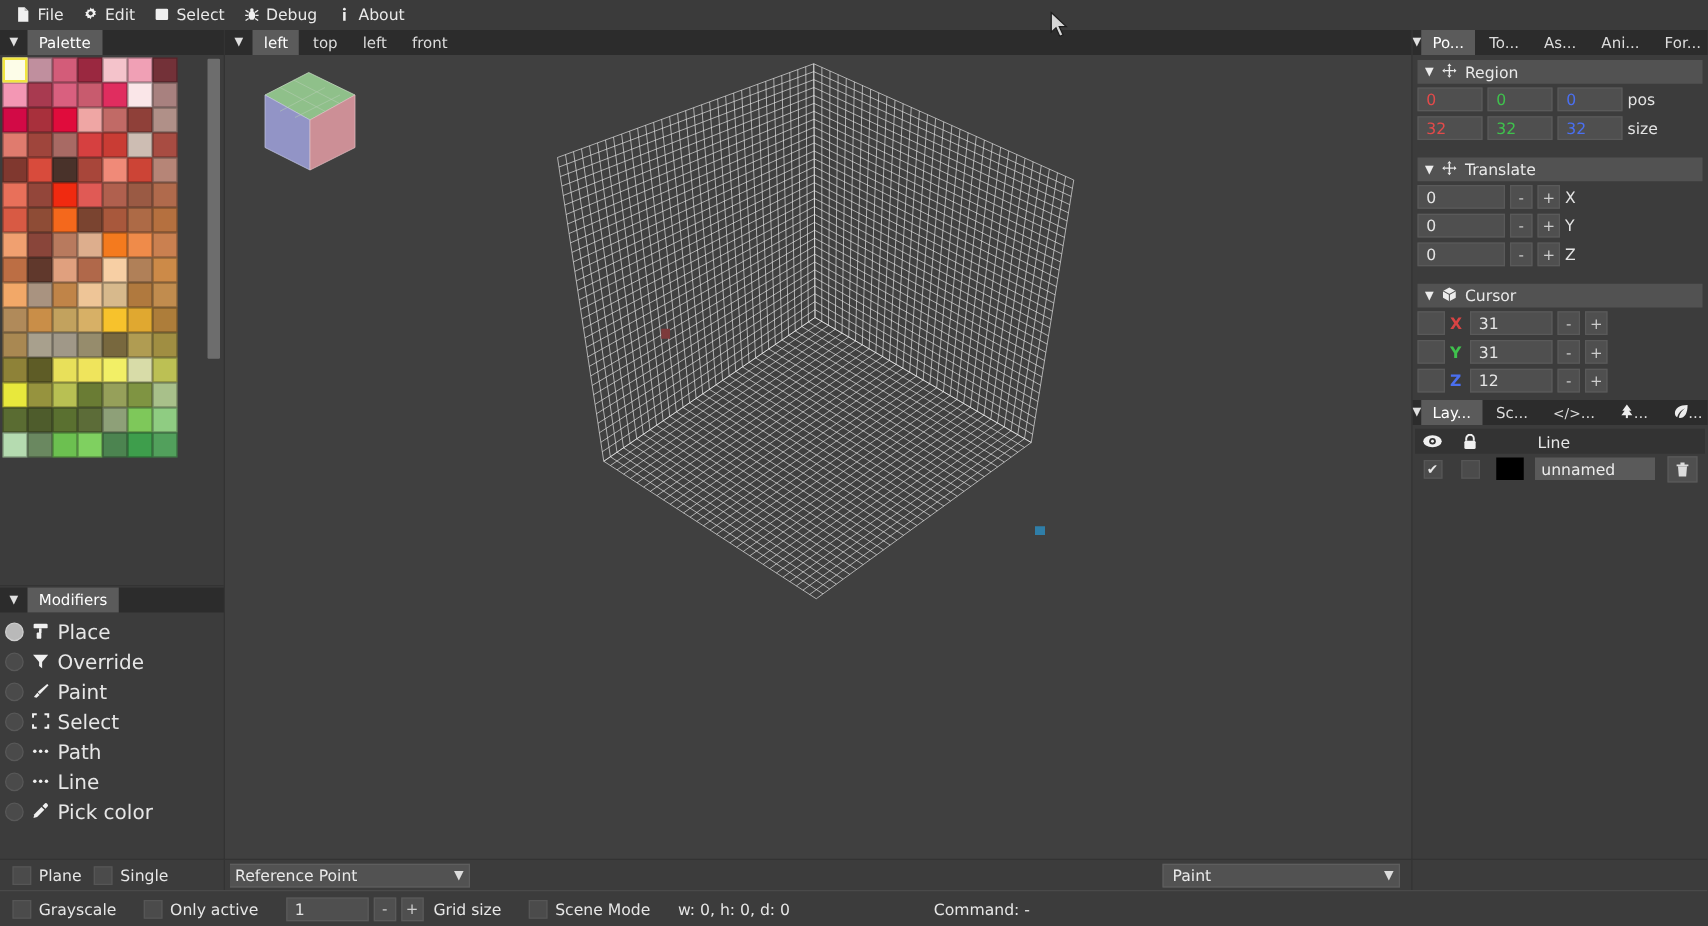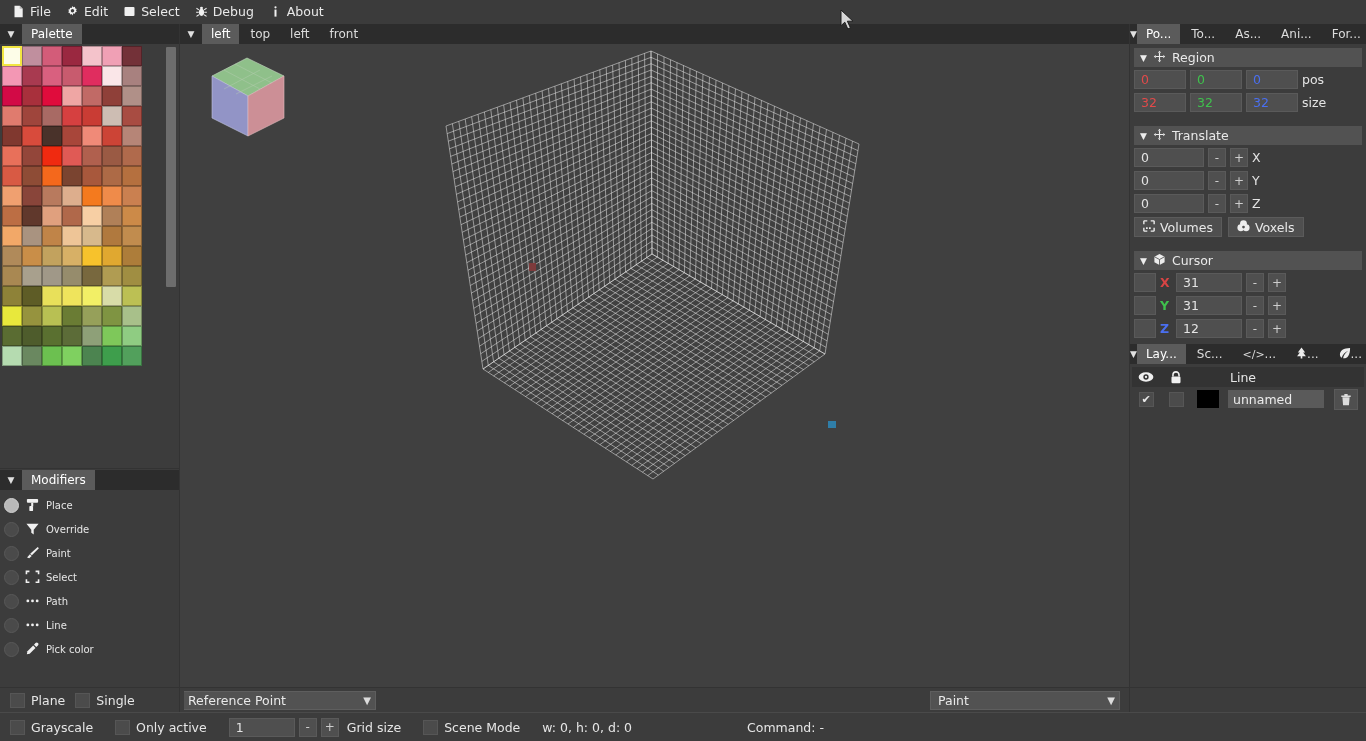--- a/index.html
+++ b/index.html
@@ -81,21 +81,21 @@
   .mod-row {
     display: flex; align-items: center; height: 24px; gap: 6px;
     cursor: default;
   }
   .radio {
     width: 15px; height: 15px; border-radius: 50%;
     background: #4a4a4a; border: 1px solid #585858; flex: 0 0 auto;
   }
   .radio.on { background: #b9b9b9; border-color: #cfcfcf; }
   .mod-ico { width: 15px; height: 14px; flex: 0 0 auto; position: relative; }
-  .mod-label { font-size: 10px; color: #e6e6e6; }
+  .mod-label { font-size: 16px; color: #e6e6e6; }
 
   
   .optbar {
     position: absolute; left: 0; top: 688px; width: 1130px; height: 24px;
     background: #3c3c3c; display: flex; align-items: center;
   }
   .chk {
     width: 15px; height: 15px; background: #4b4b4b;
     border: 1px solid #565656; flex: 0 0 auto;
   }
@@ -763,43 +763,20 @@
       <div class="btnsm">-</div>
       <div class="btnsm">+</div>
       <span class="axis-lab">Y</span>
     </div>
     <div class="row">
       <div class="field" style="width:70px">0</div>
       <div class="btnsm">-</div>
       <div class="btnsm">+</div>
       <span class="axis-lab">Z</span>
     </div>
-    <div class="row" style="gap:6px">
-      <div class="pill">
-        <span>
-          <svg width="12" height="12" viewBox="0 0 14 14">
-              <path d="M1 1h4M9 1h4M13 1v4M13 9v4M13 13H9M5 13H1M1 13V9M1 5V1" stroke="#ededed" stroke-width="1.6" fill="none"></path>
-              <rect x="3.5" y="8.5" width="2" height="2" fill="#ededed"></rect>
-              <rect x="7" y="8.5" width="2" height="2" fill="#ededed"></rect>
-            </svg>
-        </span>
-        <span>Volumes</span>
-      </div>
-      <div class="pill">
-        <span>
-          <svg width="13" height="12" viewBox="0 0 15 14">
-              <circle cx="4.4" cy="9" r="4" fill="#ededed"></circle>
-              <circle cx="10.6" cy="9" r="4" fill="#ededed"></circle>
-              <circle cx="7.5" cy="4.2" r="4" fill="#ededed"></circle>
-              <circle cx="7.5" cy="8.3" r="1.6" fill="#4f4f4f"></circle>
-            </svg>
-        </span>
-        <span>Voxels</span>
-      </div>
-    </div>
 
     <div class="section-header" style="margin-top:14px">
       <span class="sec-caret">▼</span>
       <span>
         <svg width="13" height="13" viewBox="0 0 14 14">
             <path d="M7 1l5.5 3v6L7 13 1.5 10V4z" fill="#ececec"></path>
             <path d="M1.5 4L7 7l5.5-3M7 7v6" stroke="#4f4f4f" stroke-width="0.9" fill="none"></path>
           </svg>
       </span>
       <span>Cursor</span>

